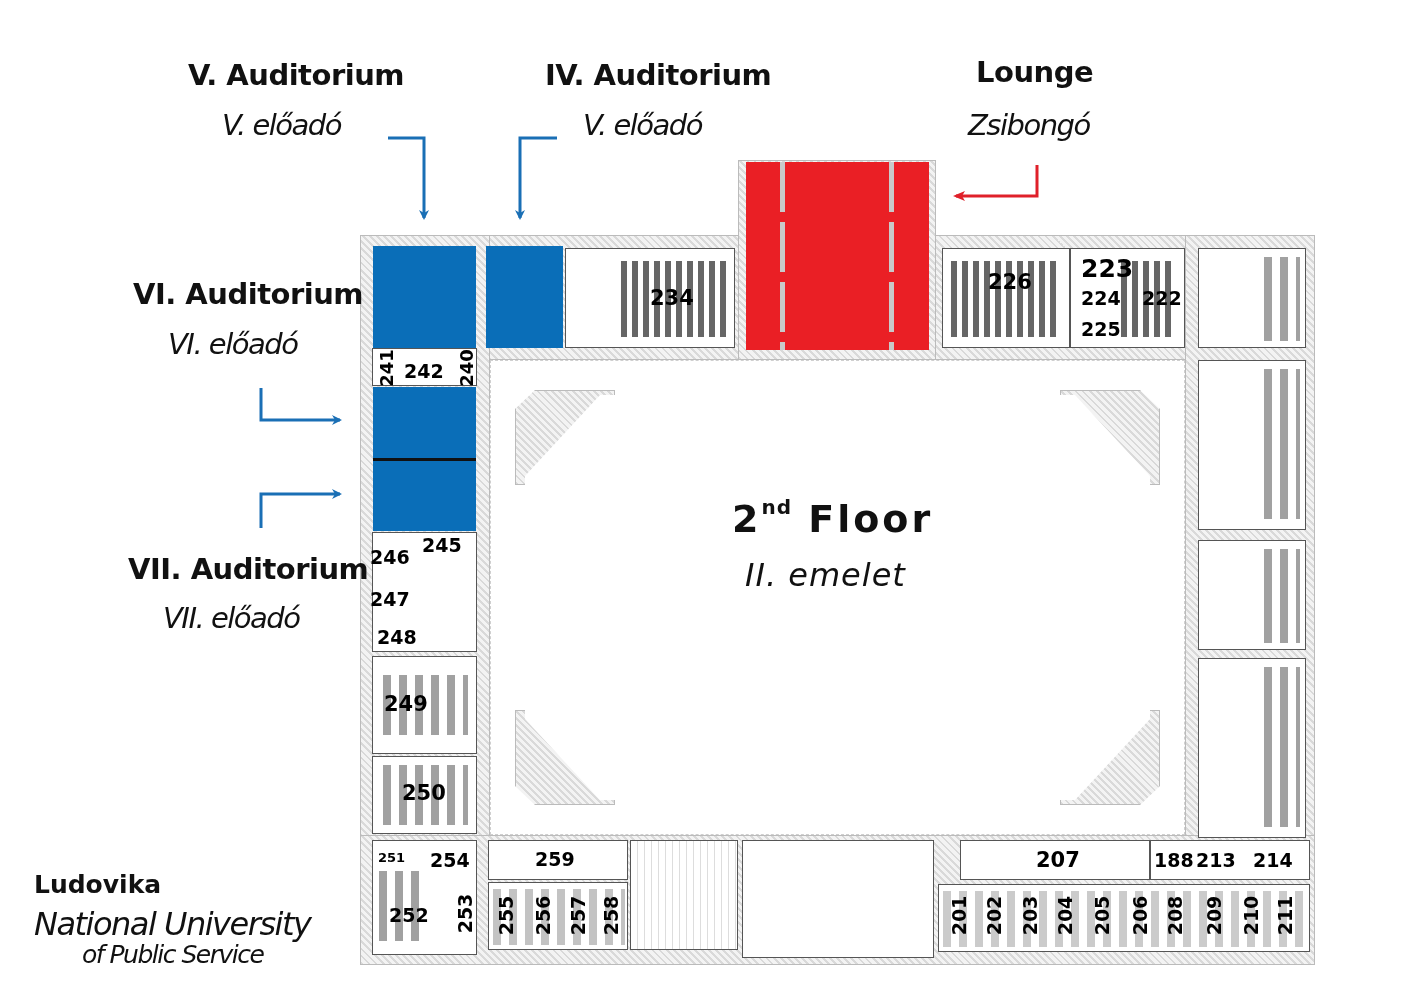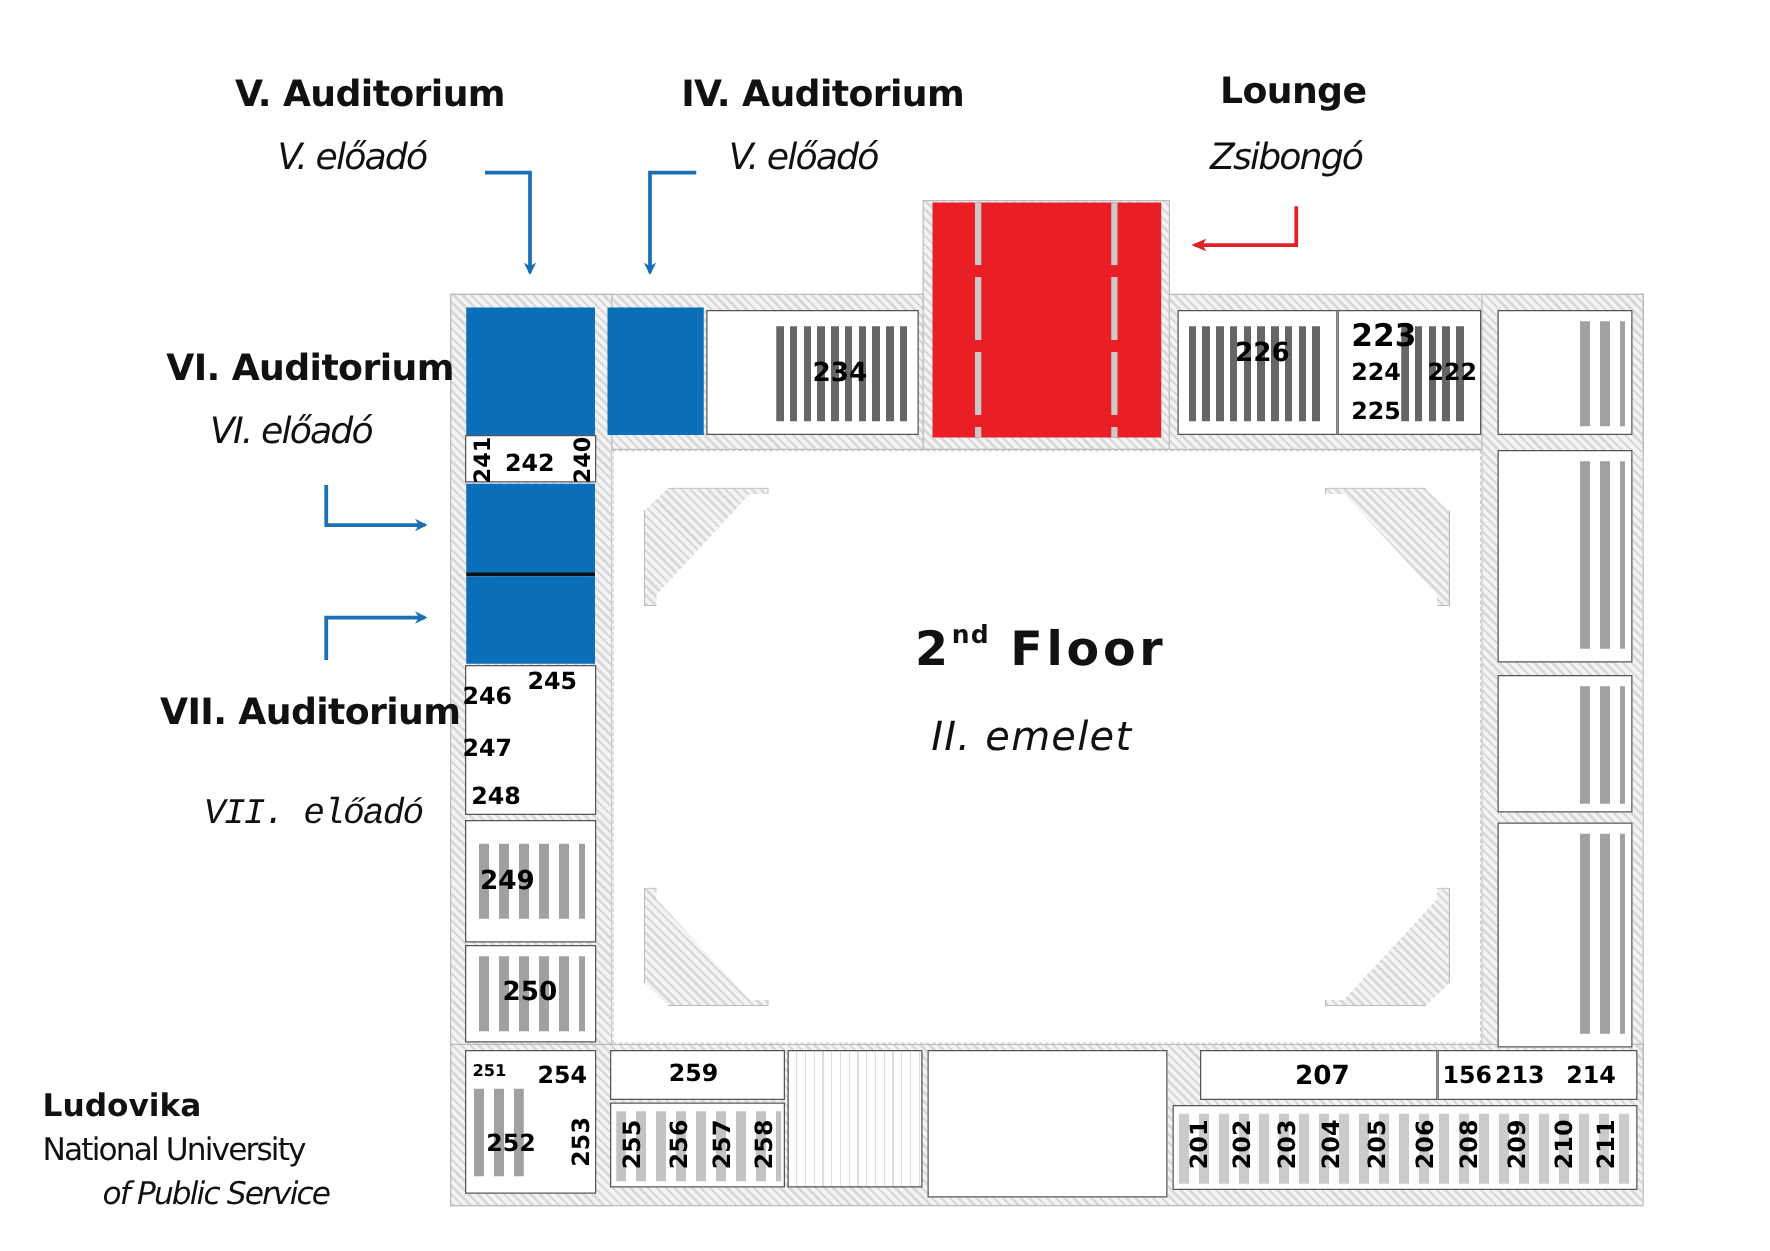--- a/index.html
+++ b/index.html
@@ -124,66 +124,66 @@
 <span class="room-num" style="left:430px;top:851px;font-size:19px;">254</span>
 <span class="room-num" style="left:389px;top:906px;font-size:19px;">252</span>
 <span class="room-num rot" style="left:446px;top:904px;font-size:19px;">253</span>
 <span class="room-num" style="left:535px;top:850px;font-size:19px;">259</span>
 <span class="room-num rot" style="left:487px;top:906px;font-size:19px;">255</span>
 <span class="room-num rot" style="left:524px;top:906px;font-size:19px;">256</span>
 <span class="room-num rot" style="left:559px;top:906px;font-size:19px;">257</span>
 <span class="room-num rot" style="left:592px;top:906px;font-size:19px;">258</span>
 
 <span class="room-num" style="left:1036px;top:850px;">207</span>
-<span class="room-num" style="left:1154px;top:851px;font-size:19px;">156</span>
+<span class="room-num" style="left:1154px;top:851px;font-size:19px;">188</span>
 <span class="room-num" style="left:1196px;top:851px;font-size:19px;">213</span>
 <span class="room-num" style="left:1253px;top:851px;font-size:19px;">214</span>
 
 <span class="room-num rot" style="left:940px;top:906px;font-size:19px;">201</span>
 <span class="room-num rot" style="left:975px;top:906px;font-size:19px;">202</span>
 <span class="room-num rot" style="left:1011px;top:906px;font-size:19px;">203</span>
 <span class="room-num rot" style="left:1046px;top:906px;font-size:19px;">204</span>
 <span class="room-num rot" style="left:1083px;top:906px;font-size:19px;">205</span>
 <span class="room-num rot" style="left:1121px;top:906px;font-size:19px;">206</span>
 <span class="room-num rot" style="left:1156px;top:906px;font-size:19px;">208</span>
 <span class="room-num rot" style="left:1195px;top:906px;font-size:19px;">209</span>
 <span class="room-num rot" style="left:1232px;top:906px;font-size:19px;">210</span>
 <span class="room-num rot" style="left:1266px;top:906px;font-size:19px;">211</span>
 
 <div class="abs floor-title" style="left:732px;top:495px;">
   <span>2</span><sup>nd</sup>&nbsp;<span>Floor</span>
 </div>
-<div class="abs floor-sub" style="left:745px;top:570px;font-style:italic;">II. emelet</div>
+<div class="abs floor-sub" style="left:745px;top:556px;font-style:italic;">II. emelet</div>
 
 <div class="abs title" style="left:188px;top:58px;">V. Auditorium</div>
 <div class="abs sub" style="left:222px;top:108px;">V. előadó</div>
 
 <div class="abs title" style="left:545px;top:58px;">IV. Auditorium</div>
 <div class="abs sub" style="left:583px;top:108px;">V. előadó</div>
 
 <div class="abs title" style="left:976px;top:55px;">Lounge</div>
 <div class="abs sub" style="left:968px;top:108px;">Zsibongó</div>
 
 <div class="abs title" style="left:133px;top:277px;">VI. Auditorium</div>
 <div class="abs sub" style="left:168px;top:327px;">VI. előadó</div>
 
 <div class="abs title" style="left:128px;top:552px;">VII. Auditorium</div>
-<div class="abs sub" style="left:163px;top:634px;font-family:Liberation Mono, monospace;">VII. előadó</div>
+<div class="abs sub" style="left:163px;top:601px;">VII. előadó</div>
 
 <svg class="arrows" width="1416" height="1001">
   <defs>
     <marker id="ahb" markerWidth="10" markerHeight="10" refX="8" refY="5" orient="auto" markerUnits="userSpaceOnUse">
       <path d="M0,0 L10,5 L0,10 L3,5 Z" fill="#1a6fb5"></path>
     </marker>
     <marker id="ahr" markerWidth="12" markerHeight="10" refX="9" refY="5" orient="auto" markerUnits="userSpaceOnUse">
       <path d="M0,0 L12,5 L0,10 L3,5 Z" fill="#e0202a"></path>
     </marker>
   </defs>
   <polyline points="388,138 424,138 424,218" fill="none" stroke="#1a6fb5" stroke-width="3" marker-end="url(#ahb)"></polyline>
   <polyline points="557,138 520,138 520,218" fill="none" stroke="#1a6fb5" stroke-width="3" marker-end="url(#ahb)"></polyline>
   <polyline points="1037,165 1037,196 956,196" fill="none" stroke="#e0202a" stroke-width="3" marker-end="url(#ahr)"></polyline>
   <polyline points="261,388 261,420 340,420" fill="none" stroke="#1a6fb5" stroke-width="3" marker-end="url(#ahb)"></polyline>
   <polyline points="261,528 261,494 340,494" fill="none" stroke="#1a6fb5" stroke-width="3" marker-end="url(#ahb)"></polyline>
 </svg>
 
 <div class="abs inst" style="left:34px;top:870px;font-size:25px;font-weight:bold;">Ludovika</div>
-<div class="abs inst" style="left:34px;top:905px;font-size:25px;letter-spacing:-1.5px;">National University</div>
+<div class="abs inst" style="left:34px;top:905px;font-size:32px;font-style:italic;letter-spacing:-1.5px;">National University</div>
 <div class="abs inst" style="left:34px;top:940px;font-size:25px;font-style:italic;letter-spacing:-1.5px;margin-left:48px;">of Public Service</div>
 
 </body></html>

